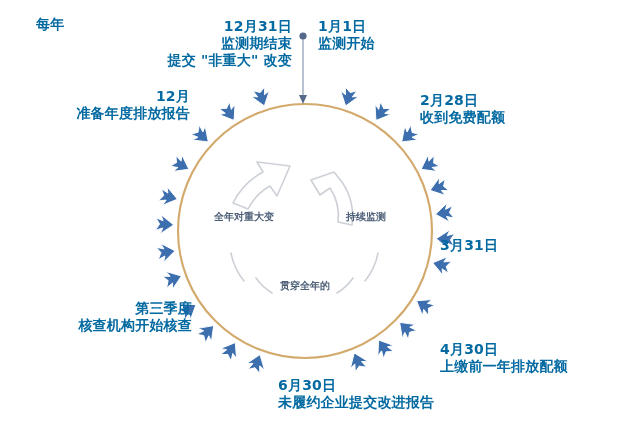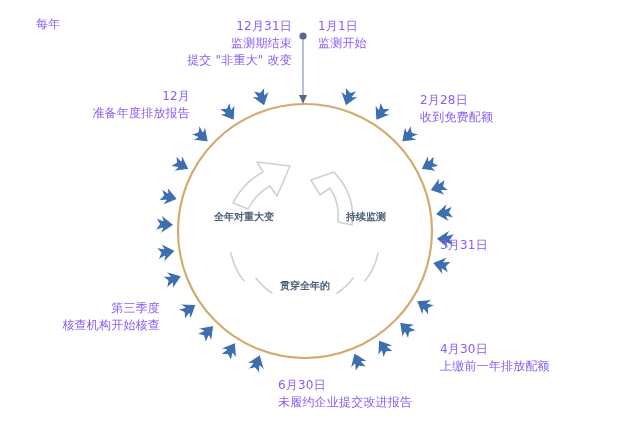--- a/index.html
+++ b/index.html
@@ -7,23 +7,23 @@
     width:640px;height:443px;
     background:#ffffff;
     font-family:"DejaVu Sans","Liberation Sans",sans-serif;
     overflow:hidden;
     position:relative;
   }
   #stage{position:absolute;left:0;top:0;width:640px;height:443px;}
 
   .lbl{
     position:absolute;
-    color:#8b5cf6;
-    font-weight:400;
-    font-size:12px;
+    color:#0369a1;
+    font-weight:700;
+    font-size:14px;
     line-height:17px;
     white-space:pre;
     letter-spacing:0.2px;
   }
   .lbl.r{text-align:right;}
   .lbl.l{text-align:left;}
 
   .center-lbl{
     position:absolute;
     color:#4d5f77;
@@ -98,21 +98,21 @@
 
   <div class="lbl l" id="title-label" style="left:36px;top:16px;">每年</div>
 
   <div id="outer-label-host">
       <div class="lbl r" style="left: 30px; top: 18px; width: 262px;"><div>12月31日</div><div>监测期结束</div><div>提交 "非重大" 改变</div></div>
       <div class="lbl l" style="left: 318px; top: 18px; width: 200px;"><div>1月1日</div><div>监测开始</div></div>
       <div class="lbl r" style="left: 10px; top: 88px; width: 180px;"><div>12月</div><div>准备年度排放报告</div></div>
       <div class="lbl l" style="left: 420px; top: 92px; width: 210px;"><div>2月28日</div><div>收到免费配额</div></div>
       <div class="lbl l" style="left: 440px; top: 237px; width: 200px;"><div>3月31日</div></div>
       <div class="lbl l" style="left: 440px; top: 312px; width: 200px; margin-top: 29px;"><div>4月30日</div><div>上缴前一年排放配额</div></div>
-      <div class="lbl r" style="left: 0px; top: 300px; width: 160px;"><div>第三季度</div><div>核查机构开始核查</div></div>
+      <div class="lbl r" style="left: 0px; top: 300px; width: 160px; padding-left: 32px;"><div>第三季度</div><div>核查机构开始核查</div></div>
       <div class="lbl l" style="left: 278px; top: 377px; width: 260px;"><div>6月30日</div><div>未履约企业提交改进报告</div></div>
     </div>
 
   <div id="center-label-host">
       <div class="center-lbl" style="left: 186px; top: 208px; width: 116px;"><div>全年对重大变</div></div>
       <div class="center-lbl" style="left: 308px; top: 208px; width: 116px;"><div>持续监测</div></div>
       <div class="center-lbl" style="left: 247px; top: 277px; width: 116px;"><div>贯穿全年的</div></div>
     </div>
 
 </div>

